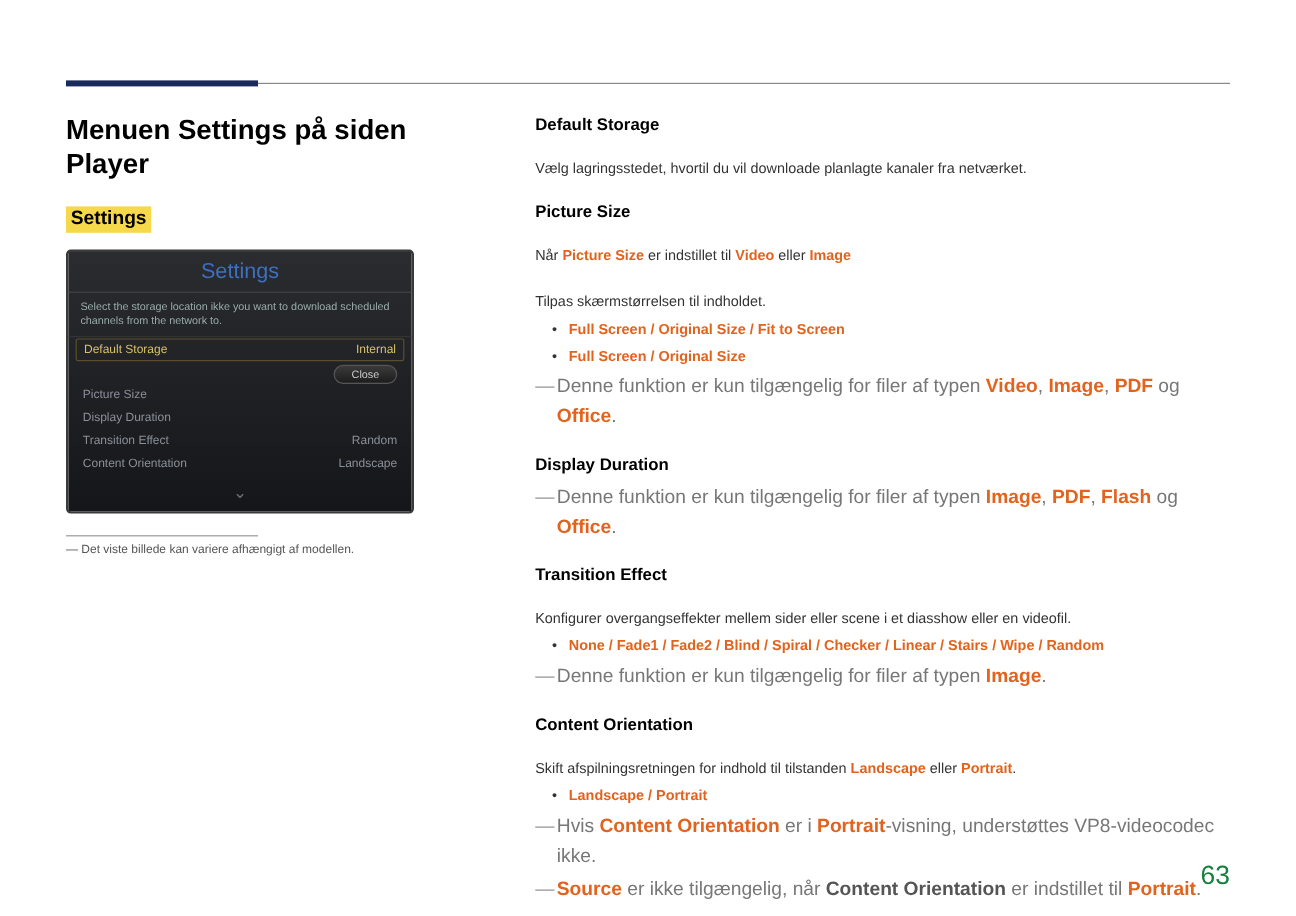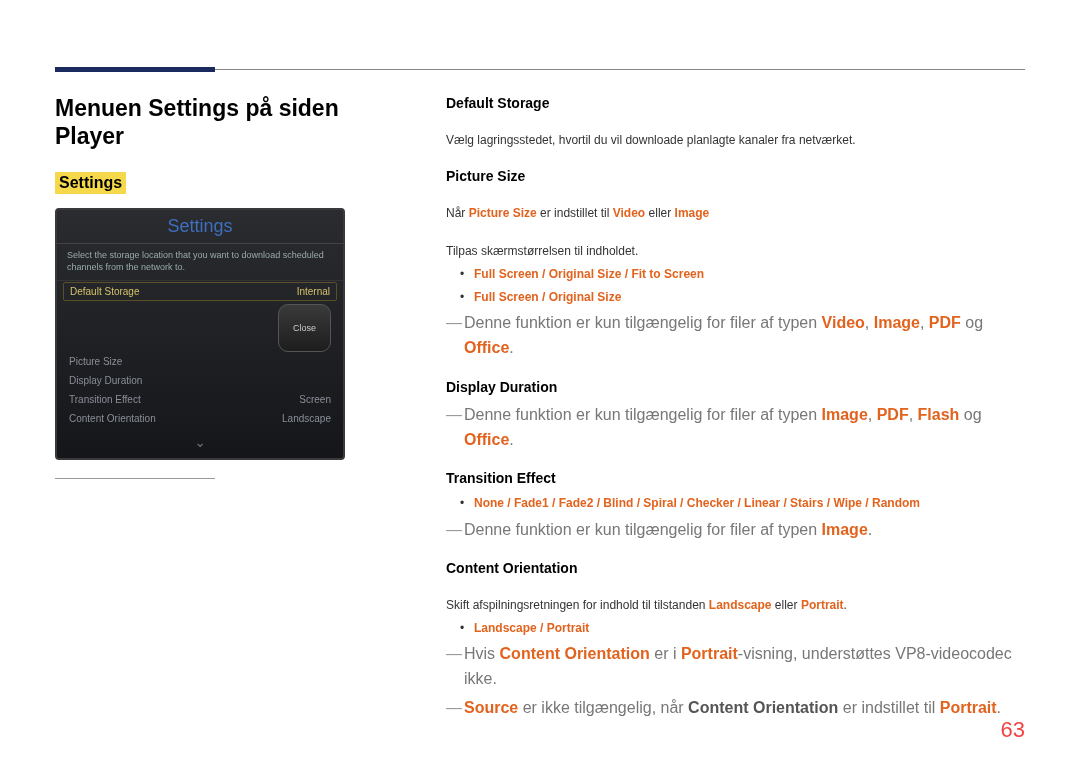--- a/index.html
+++ b/index.html
@@ -87,21 +87,21 @@
     padding: 3px 6px;
   }
   .ds-close-row { display:flex; justify-content:flex-end; padding: 2px 12px 0 0; }
   .ds-close {
     display: inline-block;
     background: linear-gradient(#3a3a3a,#1d1d1d);
     border: 1px solid #555;
     border-radius: 10px;
     color: #ccc;
     font-size: 9px;
-    padding: 18px 14px;
+    padding: 2px 14px;
   }
   .ds-arrow {
     text-align: center;
     color: #6b7078;
     padding: 6px 0 8px 0;
     font-size: 14px;
   }
   .fn-rule {
     border: none;
     border-top: 1px solid #999;
@@ -161,64 +161,65 @@
     top: 0;
     color: #999;
   }
   .dash-note .hl { color: #e2631e; font-weight: 700; }
   .dash-note .bold { color: #555; font-weight: 700; }
   .page-num {
     position: absolute;
     bottom: 20px;
     right: 55px;
     font-size: 22px;
-    color: #ef4444;
+    color: #15803d;
   }
 </style>
 </head>
 <body>
 
 <div class="top-rule"></div>
 <div class="top-accent"></div>
 
 <div class="page">
   <div class="left-col">
     <h1 class="main-title">Menuen Settings på siden Player</h1>
     <div class="hl-heading">Settings</div>
 
     <div class="device-shot">
       <div class="ds-title">Settings</div>
-      <div class="ds-sub">Select the storage location that you want to download scheduled channels from the network to.</div>
+      <div class="ds-sub">Select the storage location ikke you want to download scheduled channels from the network to.</div>
       <div class="ds-row sel">
         <span>Default Storage</span>
         <span>Internal</span>
       </div>
       <div class="ds-close-row">
         <span class="ds-close">Close</span>
       </div>
       <div class="ds-row">
         <span>Picture Size</span>
         <span></span>
       </div>
       <div class="ds-row">
         <span>Display Duration</span>
         <span></span>
       </div>
       <div class="ds-row">
         <span>Transition Effect</span>
-        <span>Screen</span>
+        <span>Random</span>
       </div>
       <div class="ds-row">
         <span>Content Orientation</span>
         <span>Landscape</span>
       </div>
       <div class="ds-arrow">⌄</div>
     </div>
 
     <hr class="fn-rule">
+    <div class="footnote">― <span>Det viste billede kan variere afhængigt af modellen.</span></div>
   </div>
 
   <div class="right-col">
 
     <div class="section">
       <h3>Default Storage</h3>
       <p class="body-text">Vælg lagringsstedet, hvortil du vil downloade planlagte kanaler fra netværket.</p>
     </div>
 
     <div class="section">
@@ -240,20 +241,21 @@
 
     <div class="section">
       <h3>Display Duration</h3>
       <p class="dash-note">
         <span>Denne funktion er kun tilgængelig for filer af typen </span><span class="hl">Image</span><span>, </span><span class="hl">PDF</span><span>, </span><span class="hl">Flash</span><span> og </span><span class="hl">Office</span><span>.</span>
       </p>
     </div>
 
     <div class="section">
       <h3>Transition Effect</h3>
+      <p class="body-text">Konfigurer overgangseffekter mellem sider eller scene i et diasshow eller en videofil.</p>
       <ul class="bullet">
         <li><span class="hl">None / Fade1 / Fade2 / Blind / Spiral / Checker / Linear / Stairs / Wipe / Random</span></li>
       </ul>
       <p class="dash-note">
         <span>Denne funktion er kun tilgængelig for filer af typen </span><span class="hl">Image</span><span>.</span>
       </p>
     </div>
 
     <div class="section">
       <h3>Content Orientation</h3>

